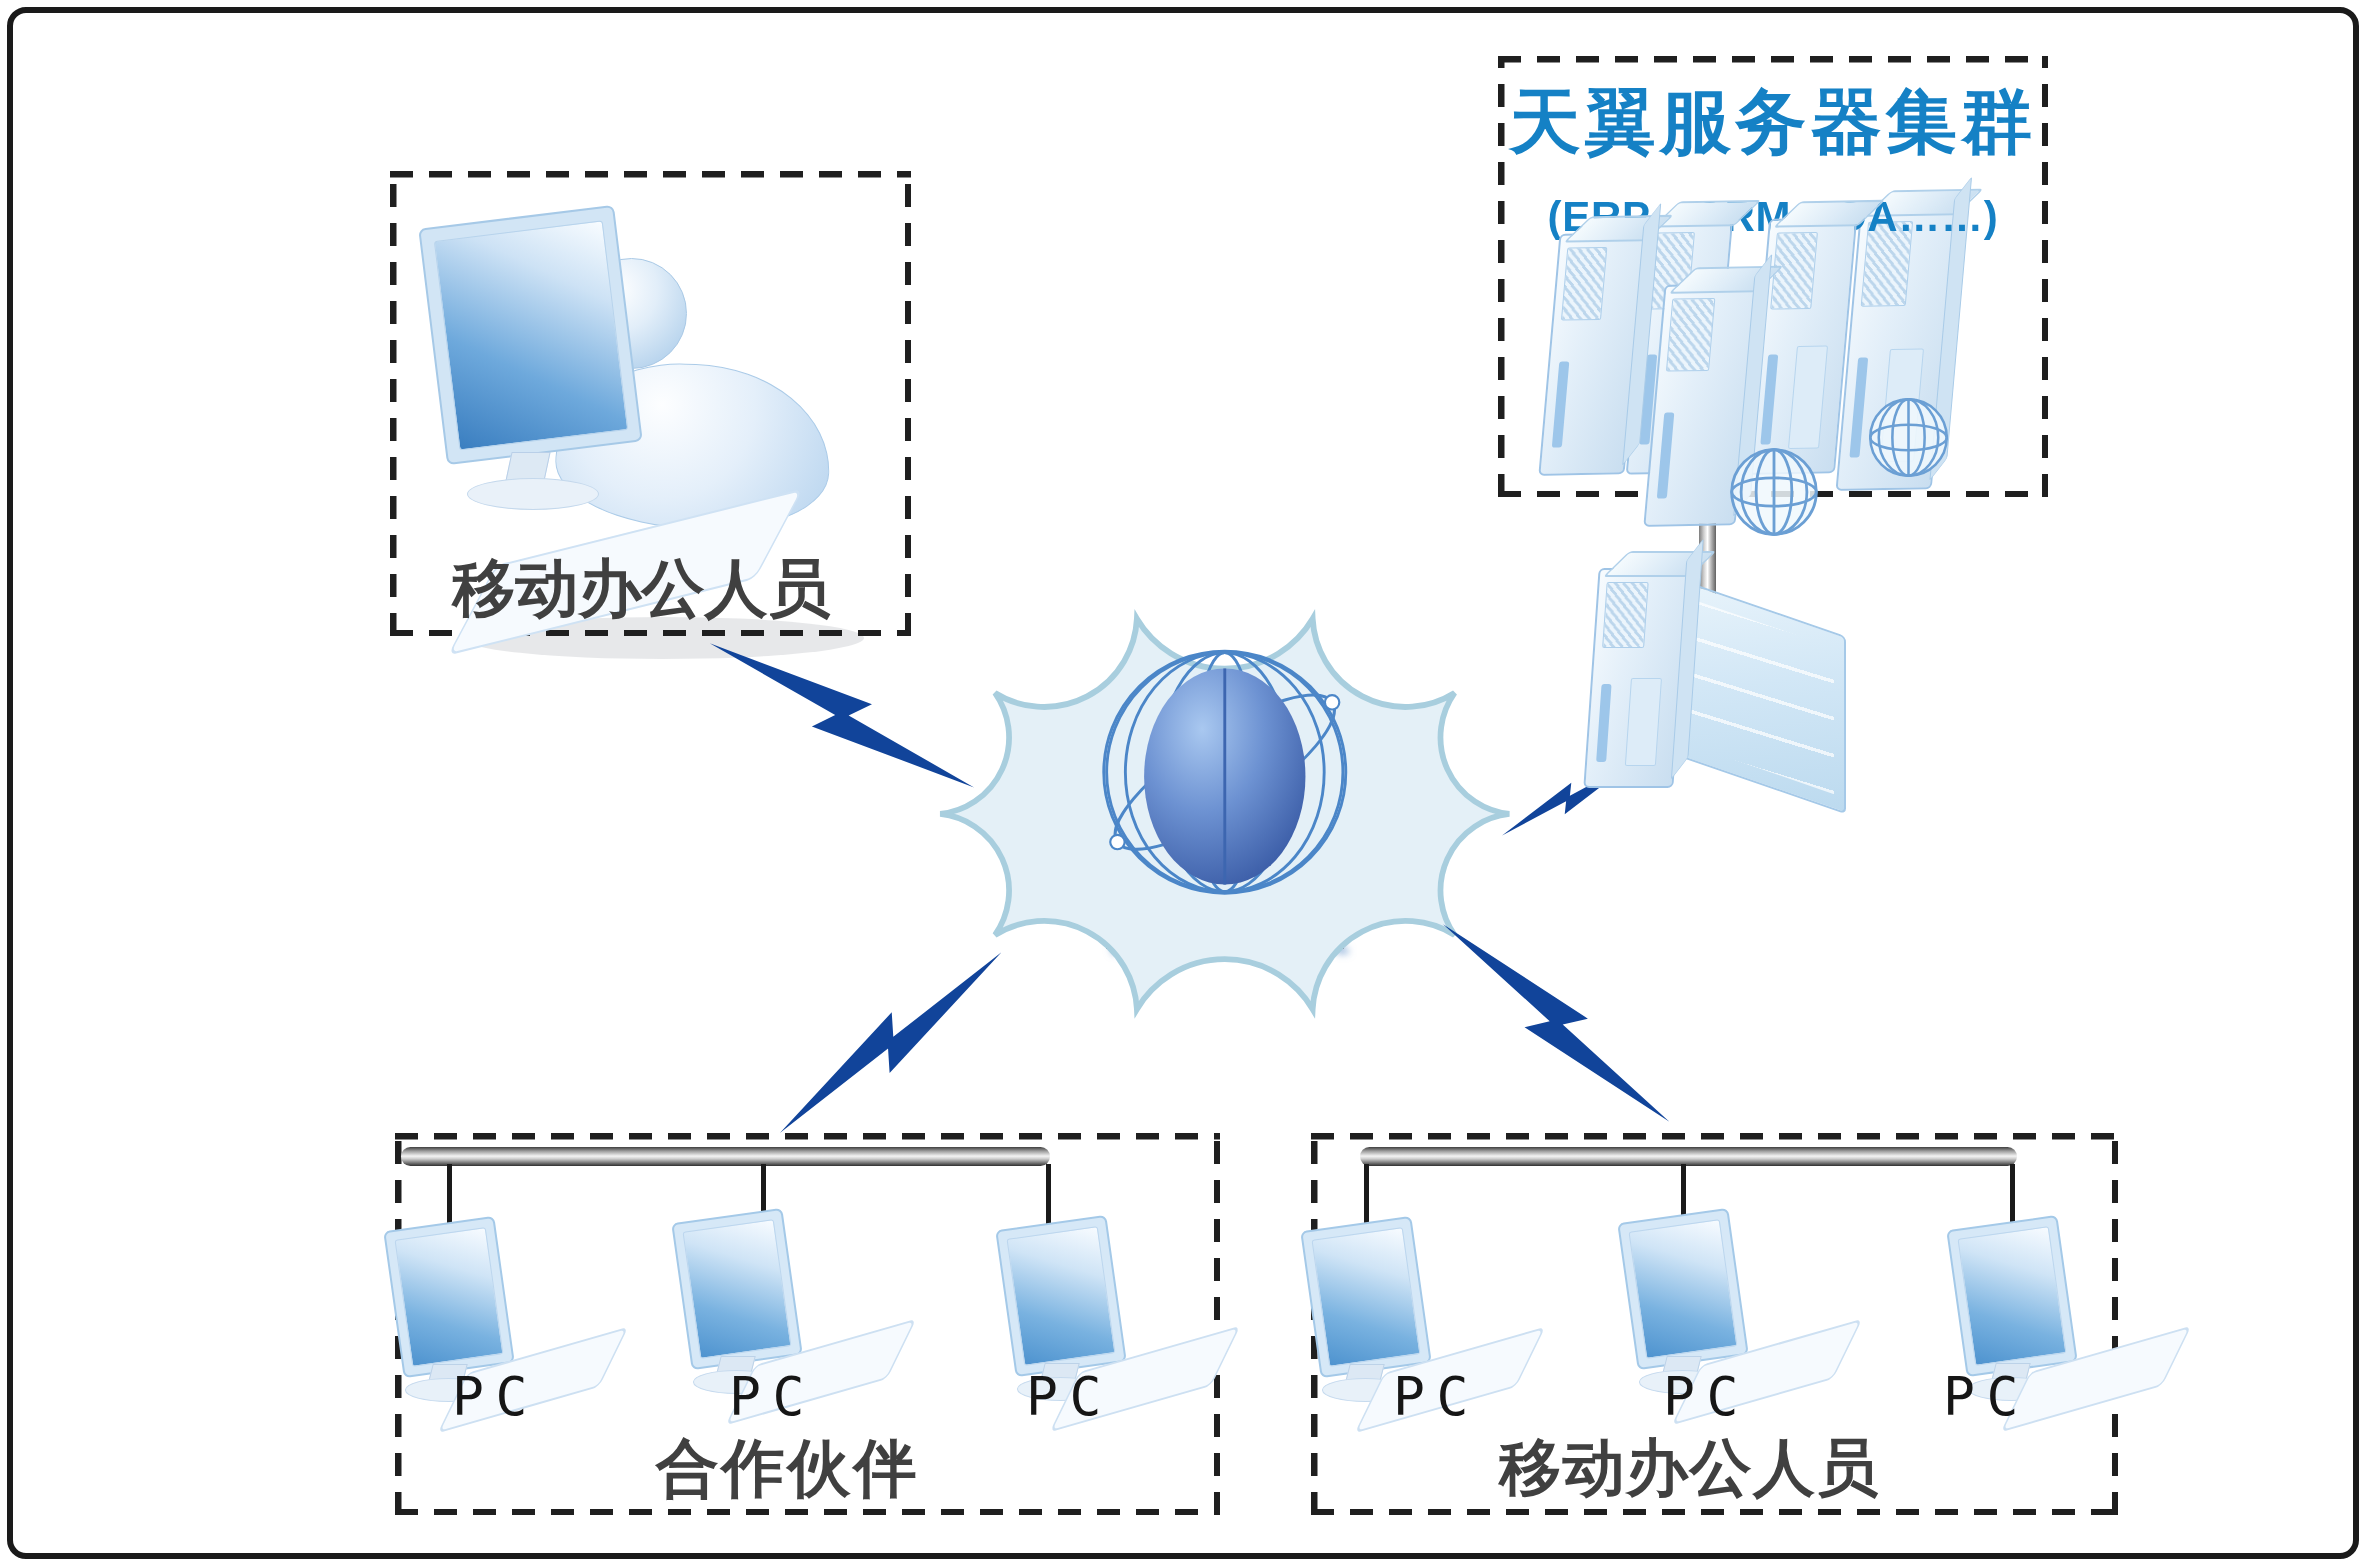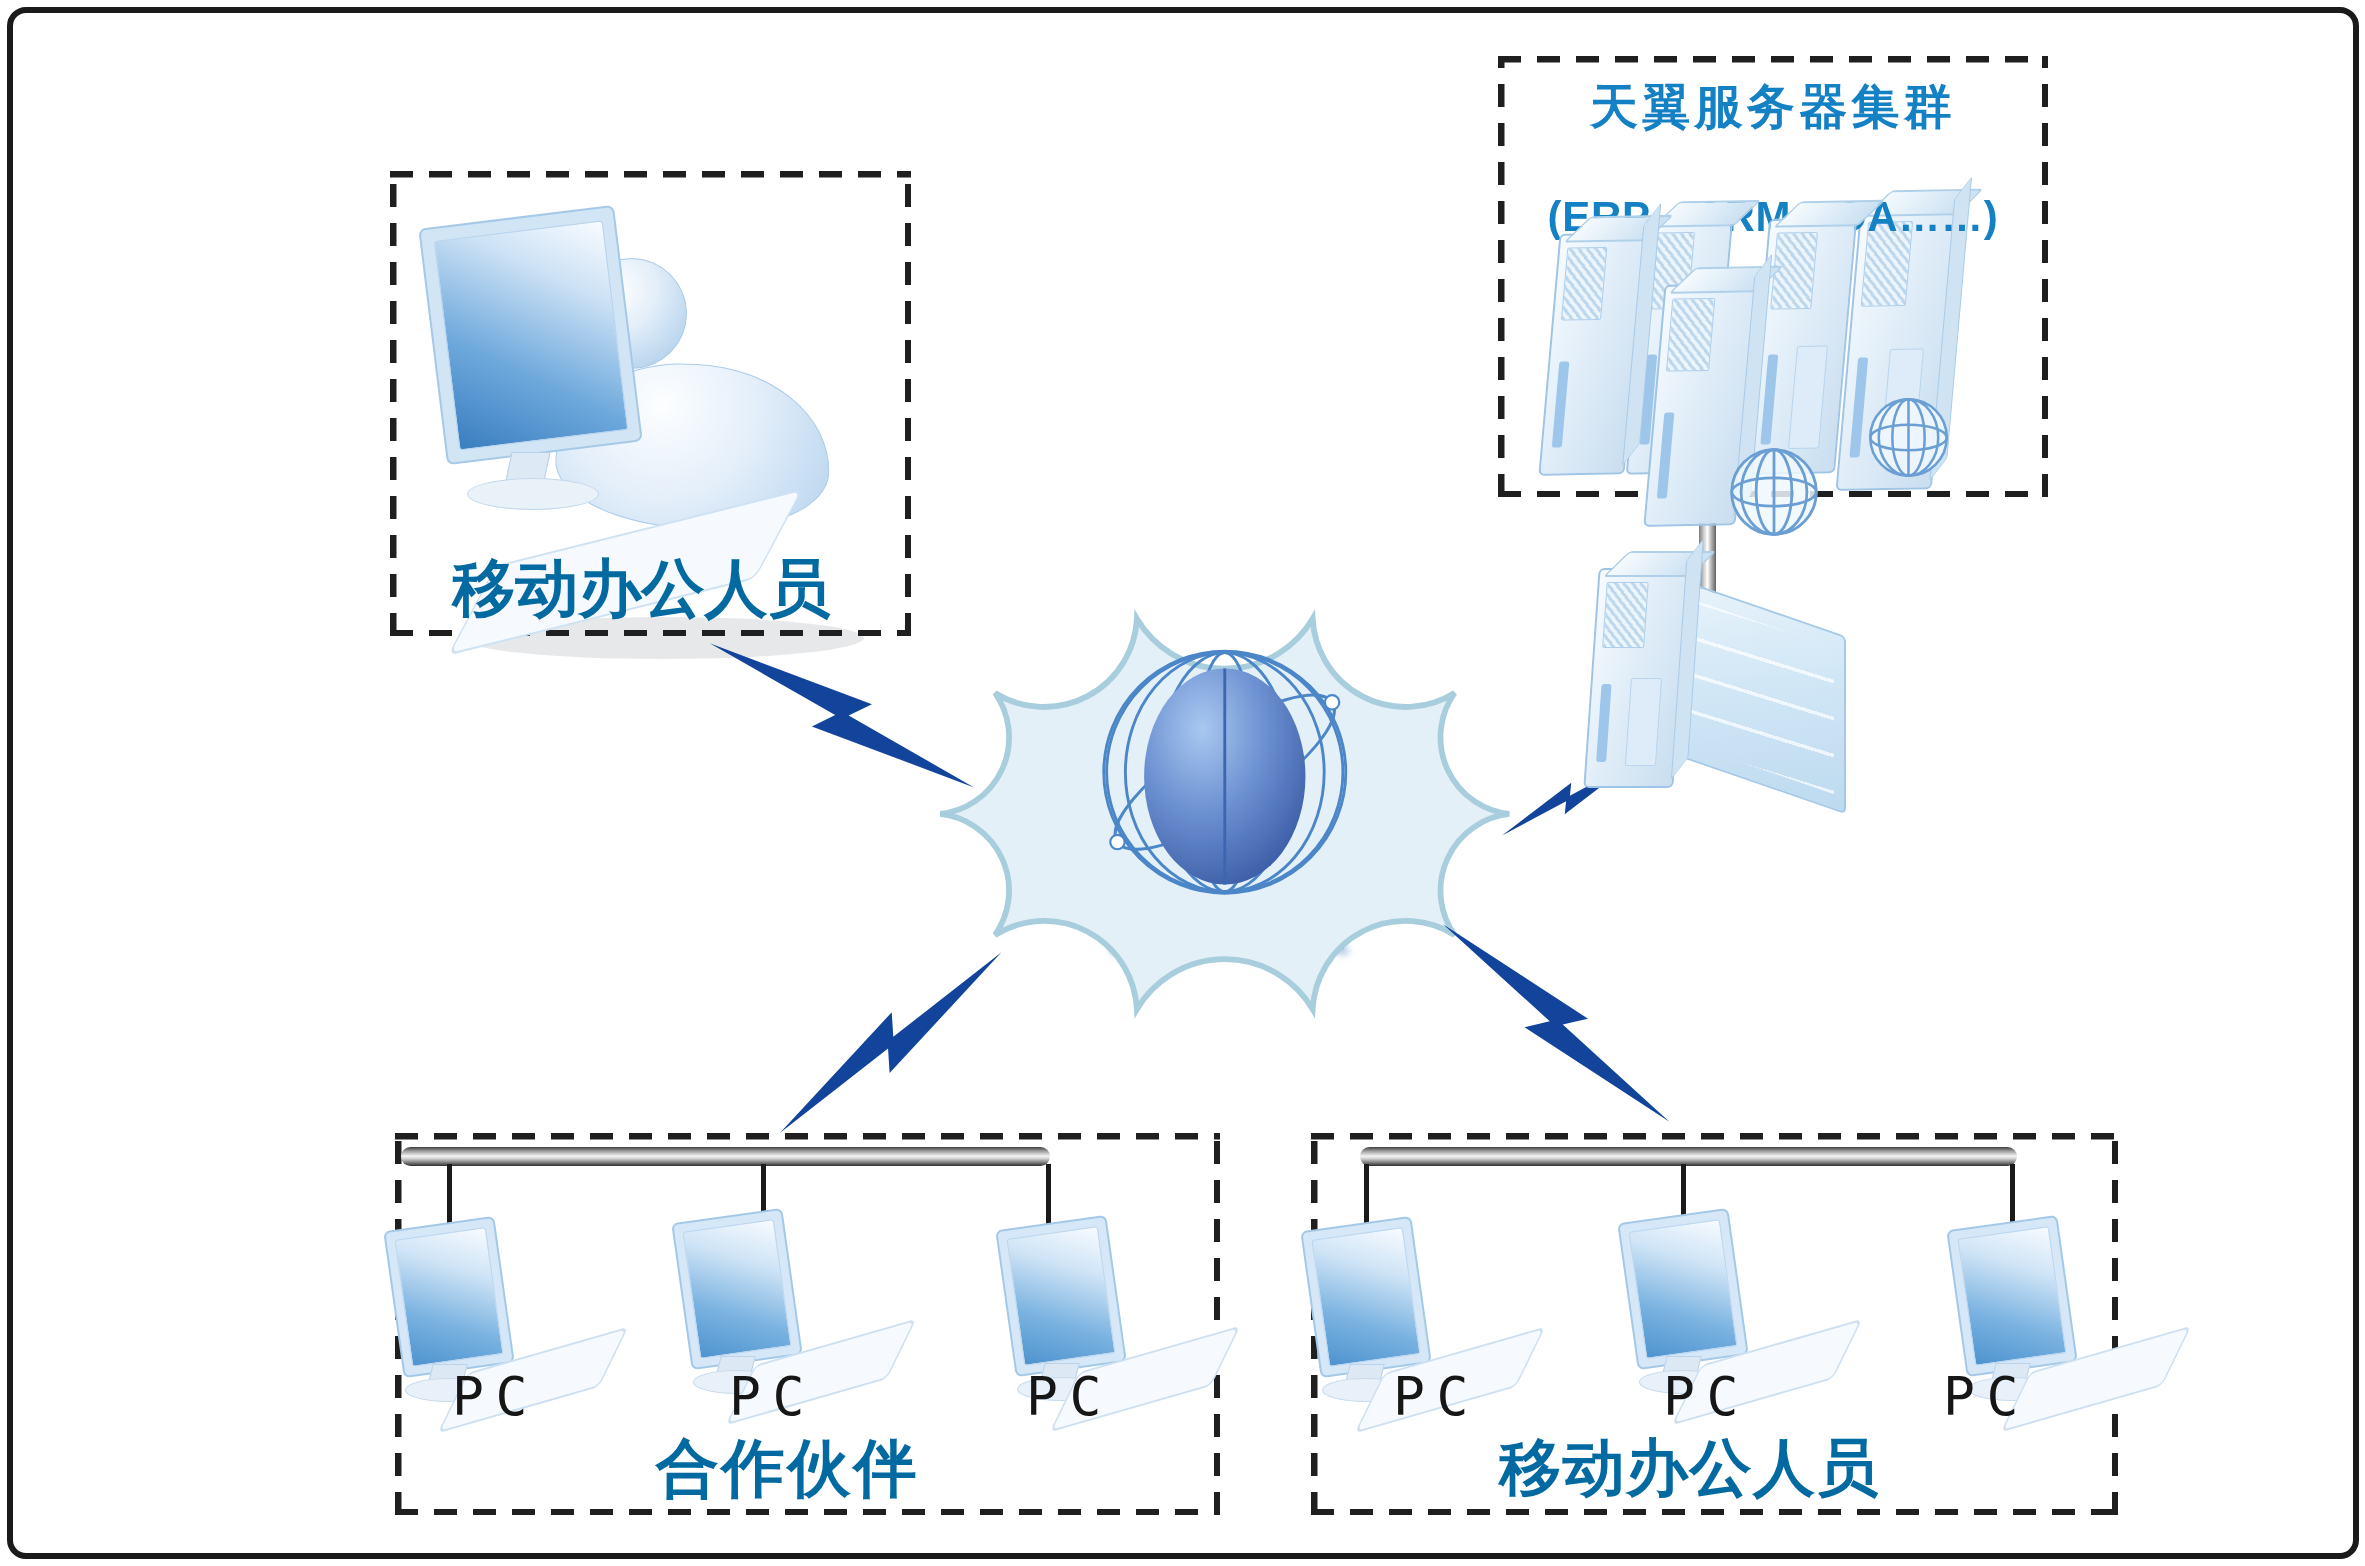--- a/index.html
+++ b/index.html
@@ -13,21 +13,21 @@
   .dashed{position:absolute;z-index:2;
     background-image:
       repeating-linear-gradient(90deg,#1f1f1f 0 23px,transparent 23px 39px),
       repeating-linear-gradient(90deg,#1f1f1f 0 23px,transparent 23px 39px),
       repeating-linear-gradient(0deg,#1f1f1f 0 23px,transparent 23px 39px),
       repeating-linear-gradient(0deg,#1f1f1f 0 23px,transparent 23px 39px);
     background-position:0 0,0 100%,0 0,100% 0;
     background-size:100% 6.5px,100% 6.5px,6.5px 100%,6.5px 100%;
     background-repeat:no-repeat;}
 
-  .cn{position:absolute;color:#0369a1;font-weight:600;text-align:center;white-space:nowrap;}
+  .cn{position:absolute;color:#404040;font-weight:600;text-align:center;white-space:nowrap;}
   .title{position:absolute;color:#1581c5;font-weight:700;text-align:center;white-space:nowrap;}
 
   
   .bus{position:absolute;height:19px;border-radius:9.4px;z-index:3;
     background:linear-gradient(180deg,#3f3f3f 0%,#9f9f9f 22%,#f4f4f4 48%,#cfcfcf 62%,#6f6f6f 85%,#2f2f2f 100%);}
   .drop{position:absolute;width:5px;background:#1a1a1a;z-index:3;}
   .pipe{position:absolute;width:17.3px;border-radius:7.2px;z-index:3;
     background:linear-gradient(90deg,#7c7c7c 0%,#cdcdcd 28%,#ffffff 50%,#b5b5b5 72%,#616161 100%);}
 
   
@@ -132,21 +132,21 @@
   <span class="mo-head"></span>
   <div class="mo-mon">
     <span class="mo-scr"></span>
   </div>
   <span class="mo-stand"></span>
   <span class="mo-base"></span>
   <span class="mo-kb"></span>
   <div class="cn" style="left:393px;top:546px;width:497px;font-size:63px;z-index:3;">移动办公人员</div>
 
   <div class="dashed" style="left:1498px;top:56px;width:550px;height:441px;"></div>
-  <div class="title" style="left:1498px;top:75px;width:550px;font-size:48px;letter-spacing:4.3px;z-index:3;">天翼服务器集群</div>
+  <div class="title" style="left:1498px;top:75px;width:550px;font-size:71px;letter-spacing:4.3px;z-index:3;">天翼服务器集群</div>
   <div class="title" style="left:1498px;top:189px;width:550px;font-size:42px;letter-spacing:0.7px;z-index:3;">(ERP、CRM、OA……)</div>
 
   <div class="tower" style="left:1848px;top:207px;width:92px;height:279px;z-index:2;">
     <i class="t-top"></i>
     <i class="t-side"></i>
     <i class="t-grill"></i>
     <i class="t-stripe"></i>
     <i class="t-panel"></i>
   </div>
   <div class="tower" style="left:1758px;top:218px;width:84px;height:252px;z-index:3;">

